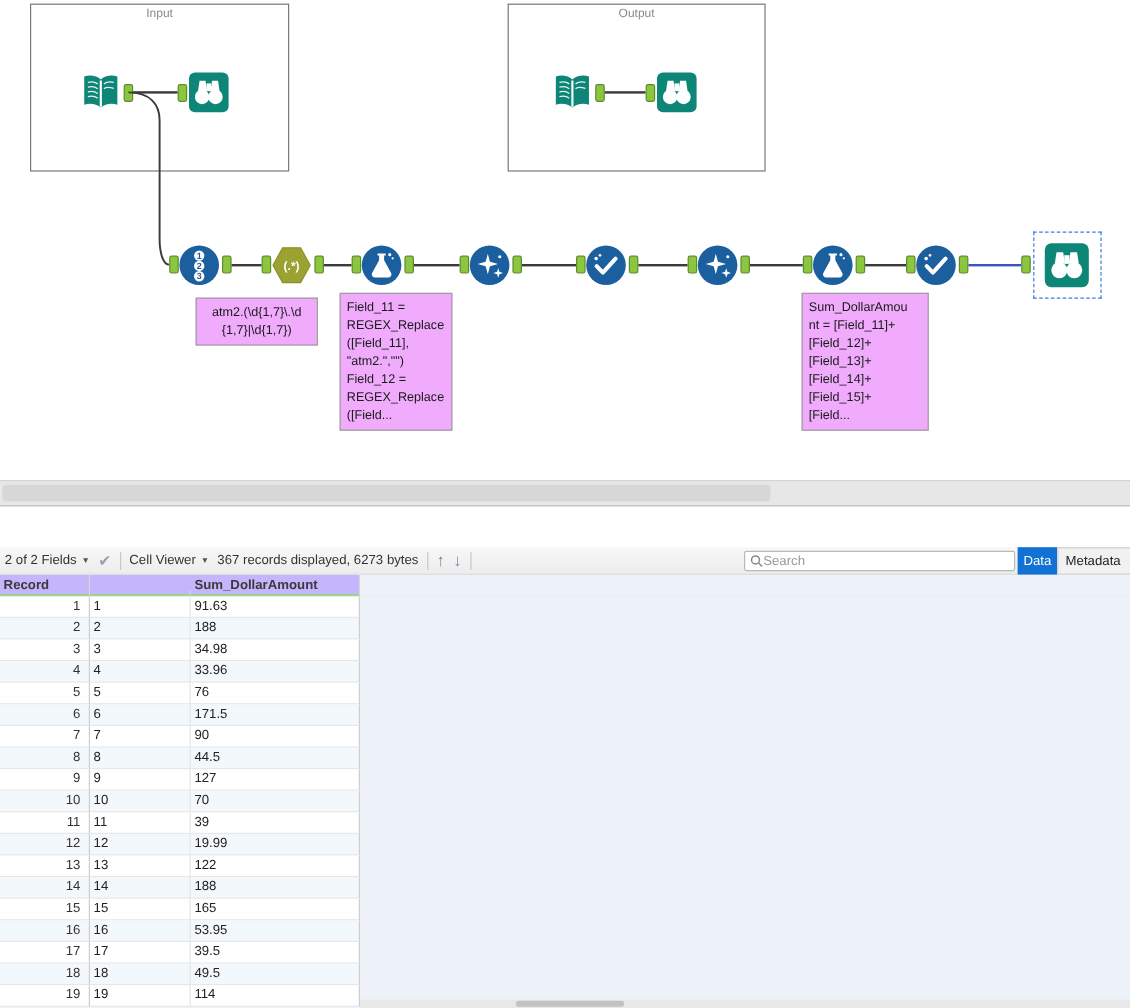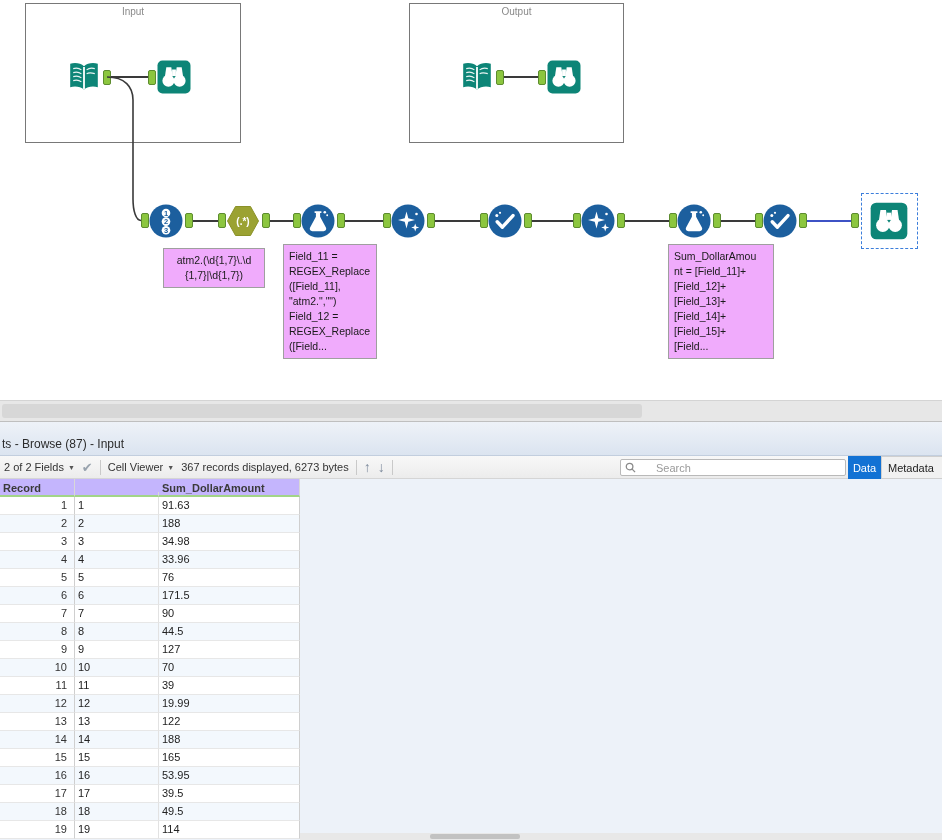--- a/index.html
+++ b/index.html
@@ -40,21 +40,21 @@
     background:linear-gradient(#f8f8f8,#ececec); border-bottom:1px solid #d5d5d5;
     font-size:11px; color:#333; }
   .tb-left { position:absolute; left:4px; top:0; height:22px; display:flex; align-items:center; gap:7px; }
   .tb-item { display:flex; align-items:center; gap:4px; cursor:default; white-space:nowrap; }
   .caret { font-size:7px; color:#555; }
   .tb-sep { width:1px; height:15px; background:#c9c9c9; }
   .tb-check { color:#98a2ad; font-weight:bold; font-size:13px; line-height:13px; }
   .tb-arrow { color:#7e8b9d; font-size:14px; font-weight:bold; line-height:14px; }
   .tb-info { white-space:nowrap; color:#333; }
   .searchbox { position:absolute; left:620px; top:3px; width:226px; height:17px; background:#fff;
-    border:1px solid #b9b9b9; border-radius:2px; display:flex; align-items:center; padding:0 4px; gap:20px; }
+    border:1px solid #b9b9b9; border-radius:2px; display:flex; align-items:center; padding:0 4px; gap:0; }
   .searchbox input { border:none; outline:none; flex:1; font-size:11px; color:#333;
     background:transparent; font-family:inherit; min-width:0; }
   .searchbox input::placeholder { color:#9a9a9a; }
   .tab-data { position:absolute; left:848px; top:0; width:33px; height:23px; background:#1272d4;
     color:#fff; font-size:11px; display:flex; align-items:center; justify-content:center; }
   .tab-meta { position:absolute; left:881px; top:0; width:82px; height:23px; background:#f1f1f1;
     border:1px solid #cfcfcf; color:#222; font-size:11px; display:flex; align-items:center;
     padding-left:6px; overflow:hidden; white-space:nowrap; }
 
   
@@ -116,21 +116,21 @@
           <path d="M10.2 18.8 L15.4 24.2 L26 12.6" stroke="#fff" stroke-width="3.4" fill="none" stroke-linecap="round" stroke-linejoin="round"></path>
           <circle cx="9.8" cy="12.5" r="1.5" fill="#fff"></circle>
           <circle cx="13" cy="9.8" r="1.1" fill="#fff"></circle>
         </symbol>
       </defs>
     </svg>
 
     <div class="tc" style="left:25px;top:3px;width:216px;height:140px">
       <div class="tc-label">Input</div>
     </div>
-    <div class="tc" style="left:409px;top:3px;width:215px;height:140px">
+    <div class="tc" style="left:423px;top:3px;width:215px;height:140px">
       <div class="tc-label">Output</div>
     </div>
 
     <div class="tool" style="left:66px;top:59px">
       <svg viewBox="0 0 36 36">
           <use href="#sym-book"></use>
         </svg>
     </div>
     <div class="anchor" style="left:103px;top:70px"></div>
     <div class="wire" style="left:111px;top:76px;width:37px"></div>
@@ -261,23 +261,20 @@
 [Field_13]+
 [Field_14]+
 [Field_15]+
 [Field...</div>
   </div>
 
   <div class="canvas-scroll">
     <div class="thumb"></div>
   </div>
 
-  <div class="titlebar">
-    <span>ts - Browse (87) - Input</span>
-  </div>
 
   <div class="toolbar">
     <div class="tb-left">
       <div class="tb-item">
         <span>2 of 2 Fields</span>
         <span class="caret">▼</span>
       </div>
       <span class="tb-check">✔</span>
       <div class="tb-sep"></div>
       <div class="tb-item">

